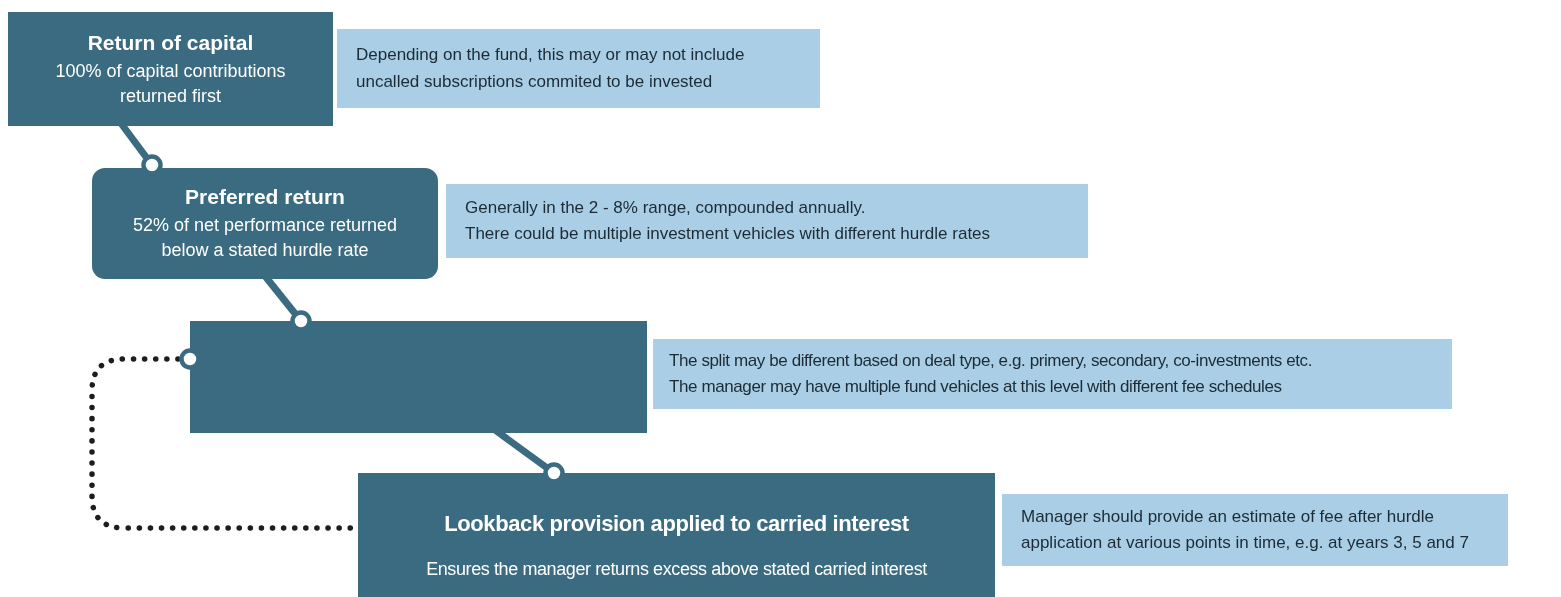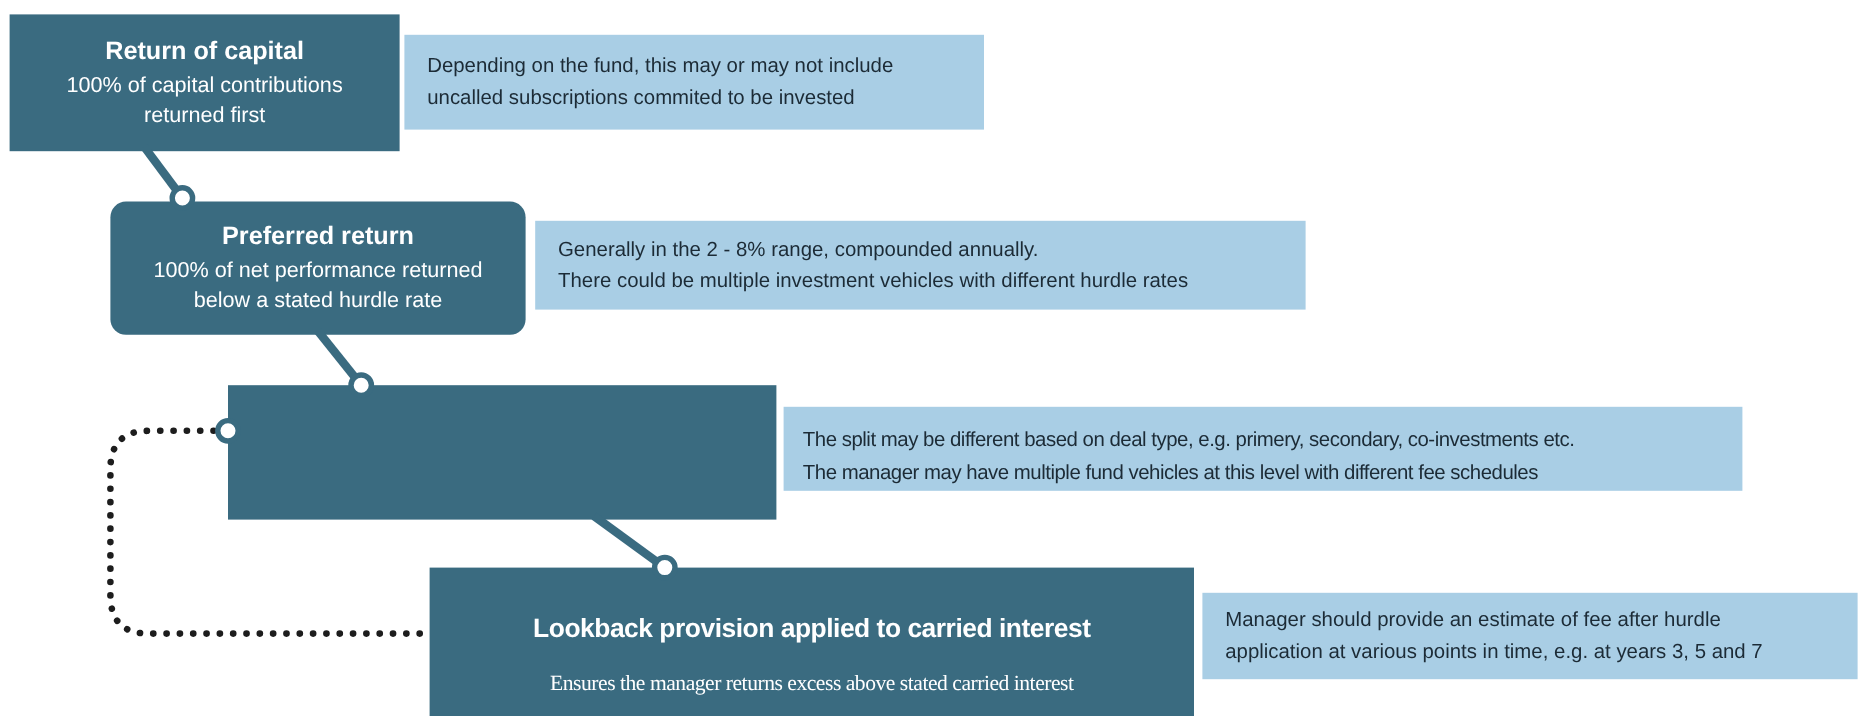--- a/index.html
+++ b/index.html
@@ -16,40 +16,40 @@
     color:var(--box-text,#ffffff);
     display:flex; flex-direction:column;
     justify-content:center; align-items:center;
     text-align:center;
     box-sizing:border-box;
     padding:4px 10px;
   }
   .step-title { font-size:21px; font-weight:bold; line-height:1.25; margin-bottom:3px; }
   .step-sub   { font-size:18px; line-height:1.38; white-space:pre-line; }
   .narrow .step-title { font-size:22px; letter-spacing:-0.4px; }
-  .narrow .step-sub   { letter-spacing:-0.4px;font-family:Liberation Serif, serif; }
+  .narrow .step-sub   { letter-spacing:-0.4px; }
   .note {
     position:absolute;
     background:var(--note-fill,#a9cee5);
     color:var(--note-text,#1c2b36);
     display:flex; align-items:center;
     font-size:17px; line-height:1.55;
     white-space:pre-line;
     box-sizing:border-box;
     padding:2px 10px 2px 19px;
   }
   .note.narrow { letter-spacing:-0.4px; padding-left:16px; }
   .s1 { left:8px;   top:12px;  width:325px; height:114px; }
   .n1 { left:337px; top:29px;  width:483px; height:79px; }
   .s2 { left:92px;  top:168px; width:346px; height:111px;border-radius:13px; }
   .n2 { left:446px; top:184px; width:642px; height:74px; }
   .s3 { left:190px; top:321px; width:457px; height:112px; }
-  .n3 { left:653px; top:339px; width:799px; height:70px;align-items:flex-end; }
+  .n3 { left:653px; top:339px; width:799px; height:70px; }
   .s4 { left:358px; top:473px; width:637px; height:146px;gap:17px; }
-  .n4 { left:1002px; top:494px; width:546px; height:72px; }
+  .n4 { left:1002px; top:494px; width:506px; height:72px; }
   .overlay {
     position:absolute; left:0; top:0;
     width:1561px; height:597px;
     pointer-events:none;
   }
   .cline { stroke:var(--connector,#3a6b80); stroke-width:7; }
   .cnode { fill:#ffffff; stroke:var(--connector,#3a6b80); stroke-width:4.5; }
   .dotted {
     fill:none;
     stroke:var(--dot,#1d1d1d);
@@ -68,21 +68,21 @@
     <div class="step-sub">100% of capital contributions
 returned first</div>
   </div>
   <div class="note n1">
     <span>Depending on the fund, this may or may not include
 uncalled subscriptions commited to be invested</span>
   </div>
 
   <div class="step s2">
     <div class="step-title">Preferred return</div>
-    <div class="step-sub">100% of net performance returned
+    <div class="step-sub">52% of net performance returned
 below a stated hurdle rate</div>
   </div>
   <div class="note n2">
     <span>Generally in the 2 - 8% range, compounded annually.
 There could be multiple investment vehicles with different hurdle rates</span>
   </div>
 
   <div class="step s3">
   </div>
   <div class="note n3 narrow">

